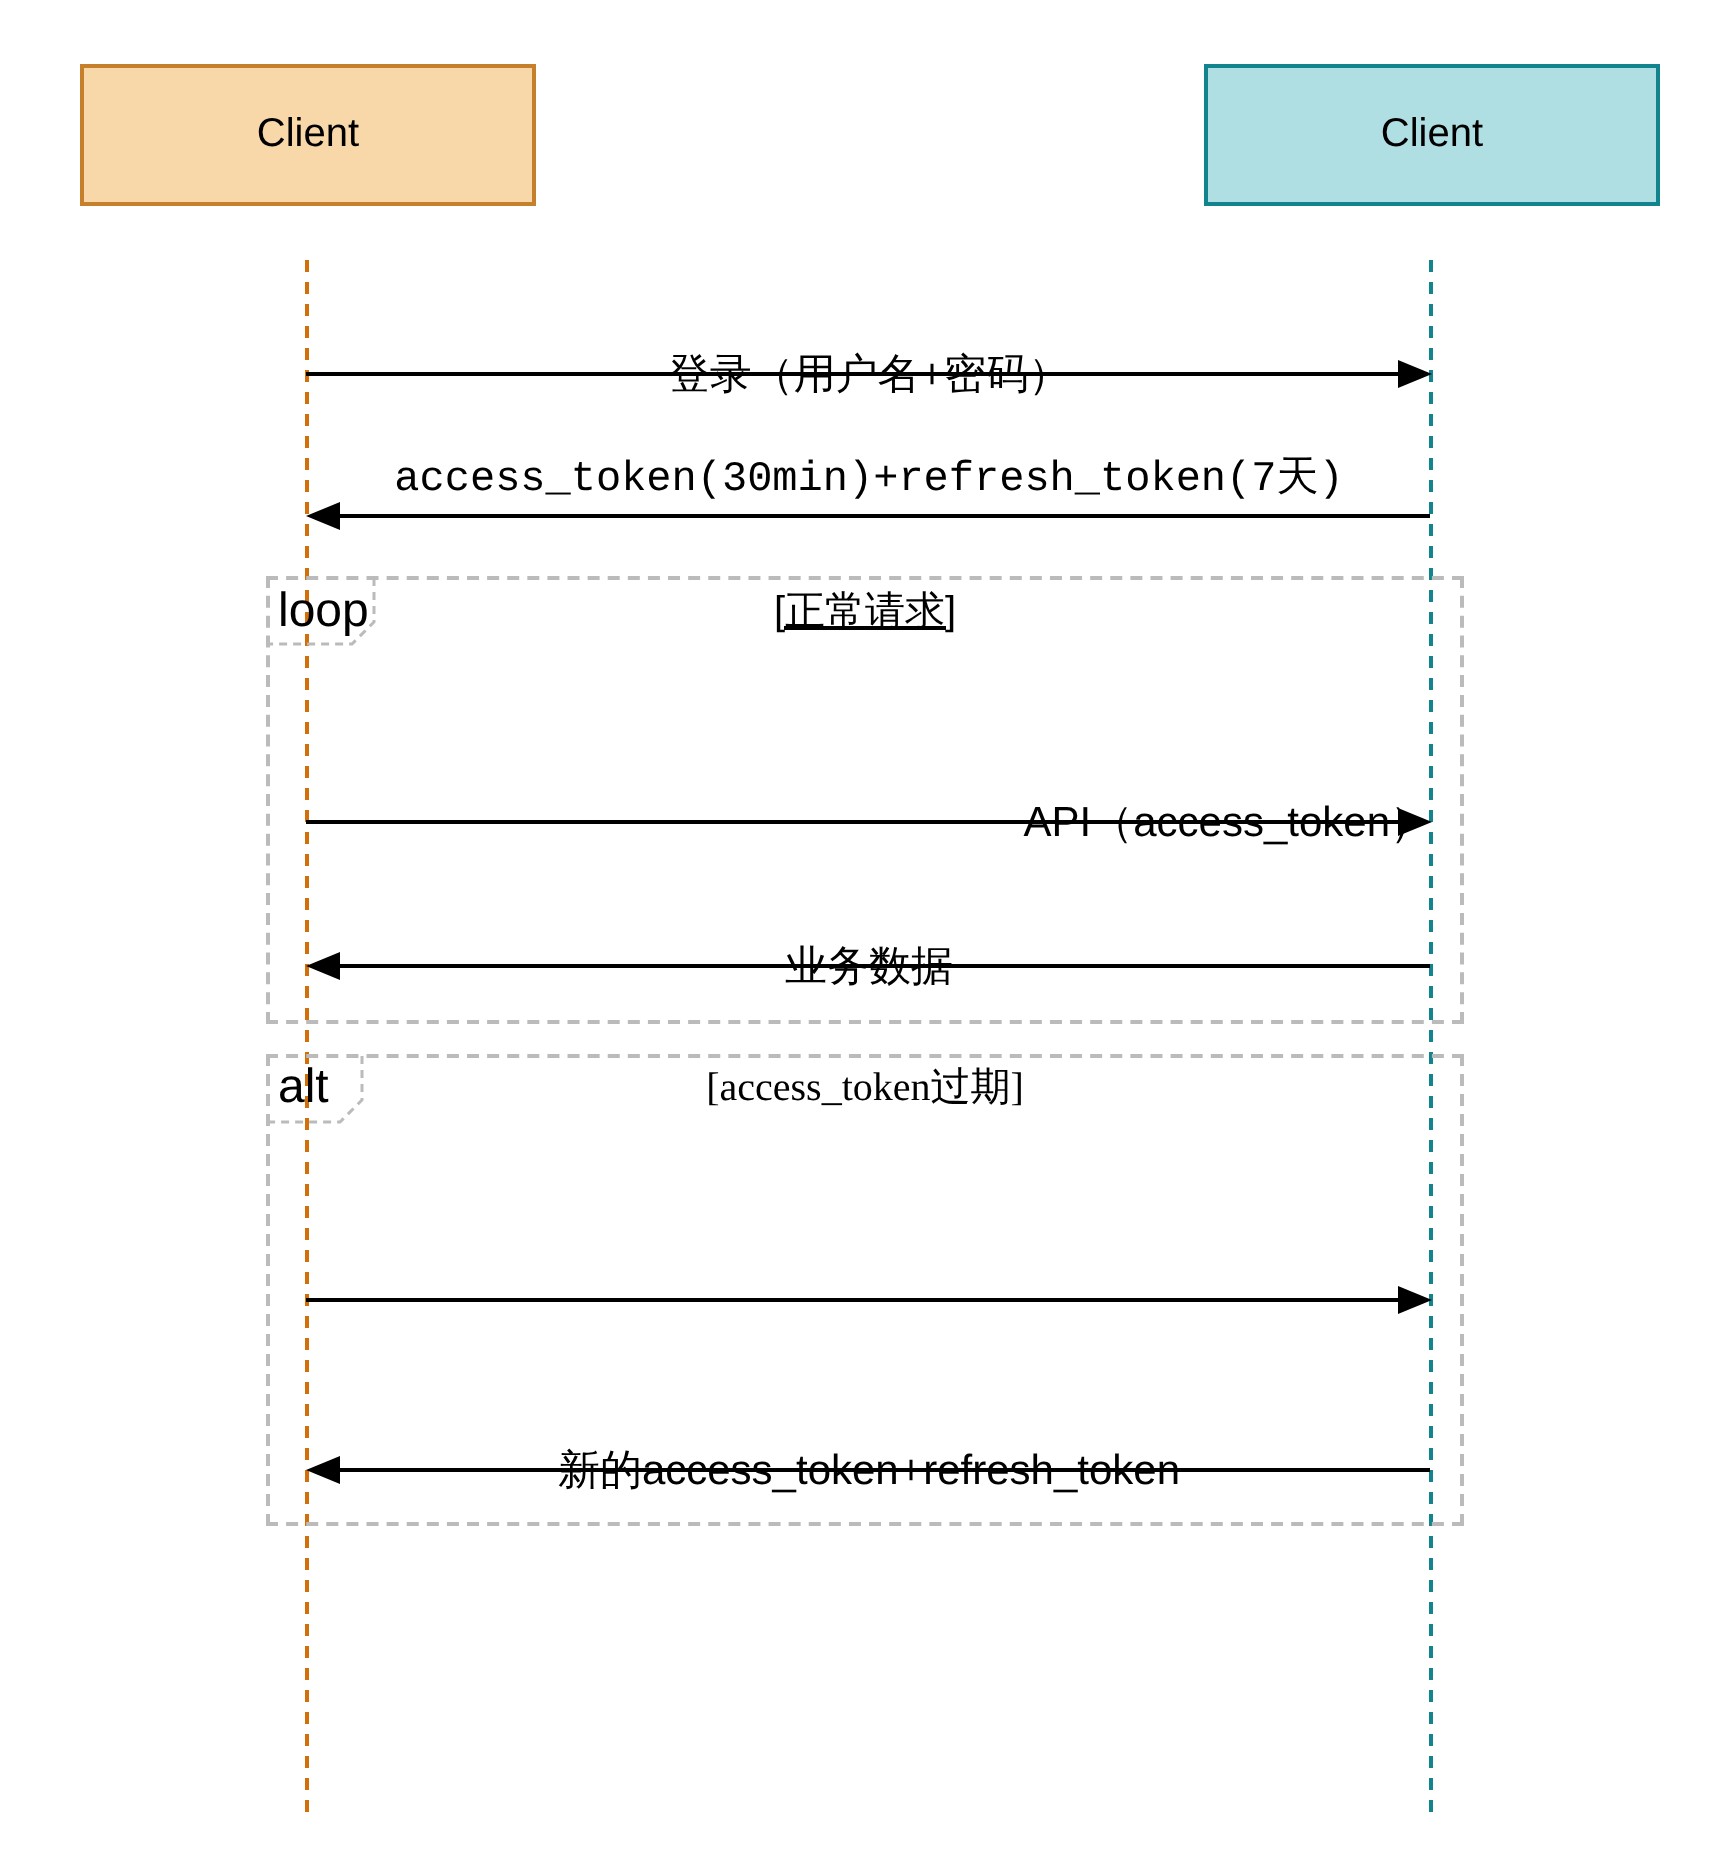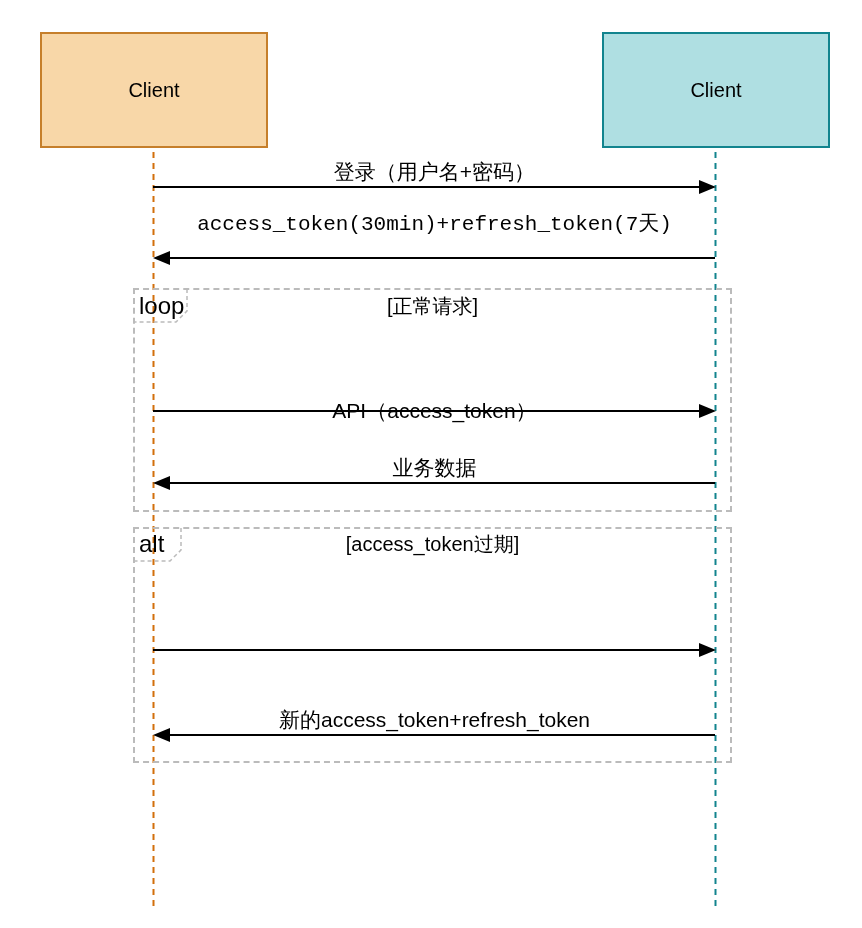--- a/index.html
+++ b/index.html
@@ -15,21 +15,21 @@
     height: 928px;
     background: #ffffff;
     overflow: hidden;
   }
 
   
   .actor-box {
     position: absolute;
     top: 32px;
     width: 228px;
-    height: 116px;
+    height: 71px;
     box-sizing: border-box;
     display: flex;
     align-items: center;
     justify-content: center;
     font-size: 20px;
     border: 2px solid;
   }
   .actor-client {
     left: 40px;
     background: #F8D7A8;
@@ -70,36 +70,37 @@
   .operator-alt  { top: 531px; }
 
   .condition-label {
     position: absolute;
     left: 133px;
     width: 599px;
     text-align: center;
     font-size: 20px;
     line-height: 26px;
   }
-  .condition-loop { top: 293px; }
-  .condition-alt  { top: 531px; }
+  .condition-loop { top: 293px; text-decoration: underline; }
+  .condition-alt  { top: 531px; font-family: Liberation Serif, serif; }
 
   
   .msg-label {
     position: absolute;
     left: 153px;
     width: 563px;
     text-align: center;
     font-size: 21px;
     line-height: 26px;
     white-space: nowrap;
+    margin-top: 16px;
   }
   .msg-1 { top: 159px; }
   .msg-2 { top: 212px; font-family: Liberation Mono, monospace; }
-  .msg-3 { top: 398px; }
+  .msg-3 { top: 383px; text-align: right; }
   .msg-4 { top: 455px; }
   .msg-5 { top: 622px; }
   .msg-6 { top: 707px; }
 </style>
 </head>
 <body>
 
 <div class="canvas">
 
   <svg class="overlay">

